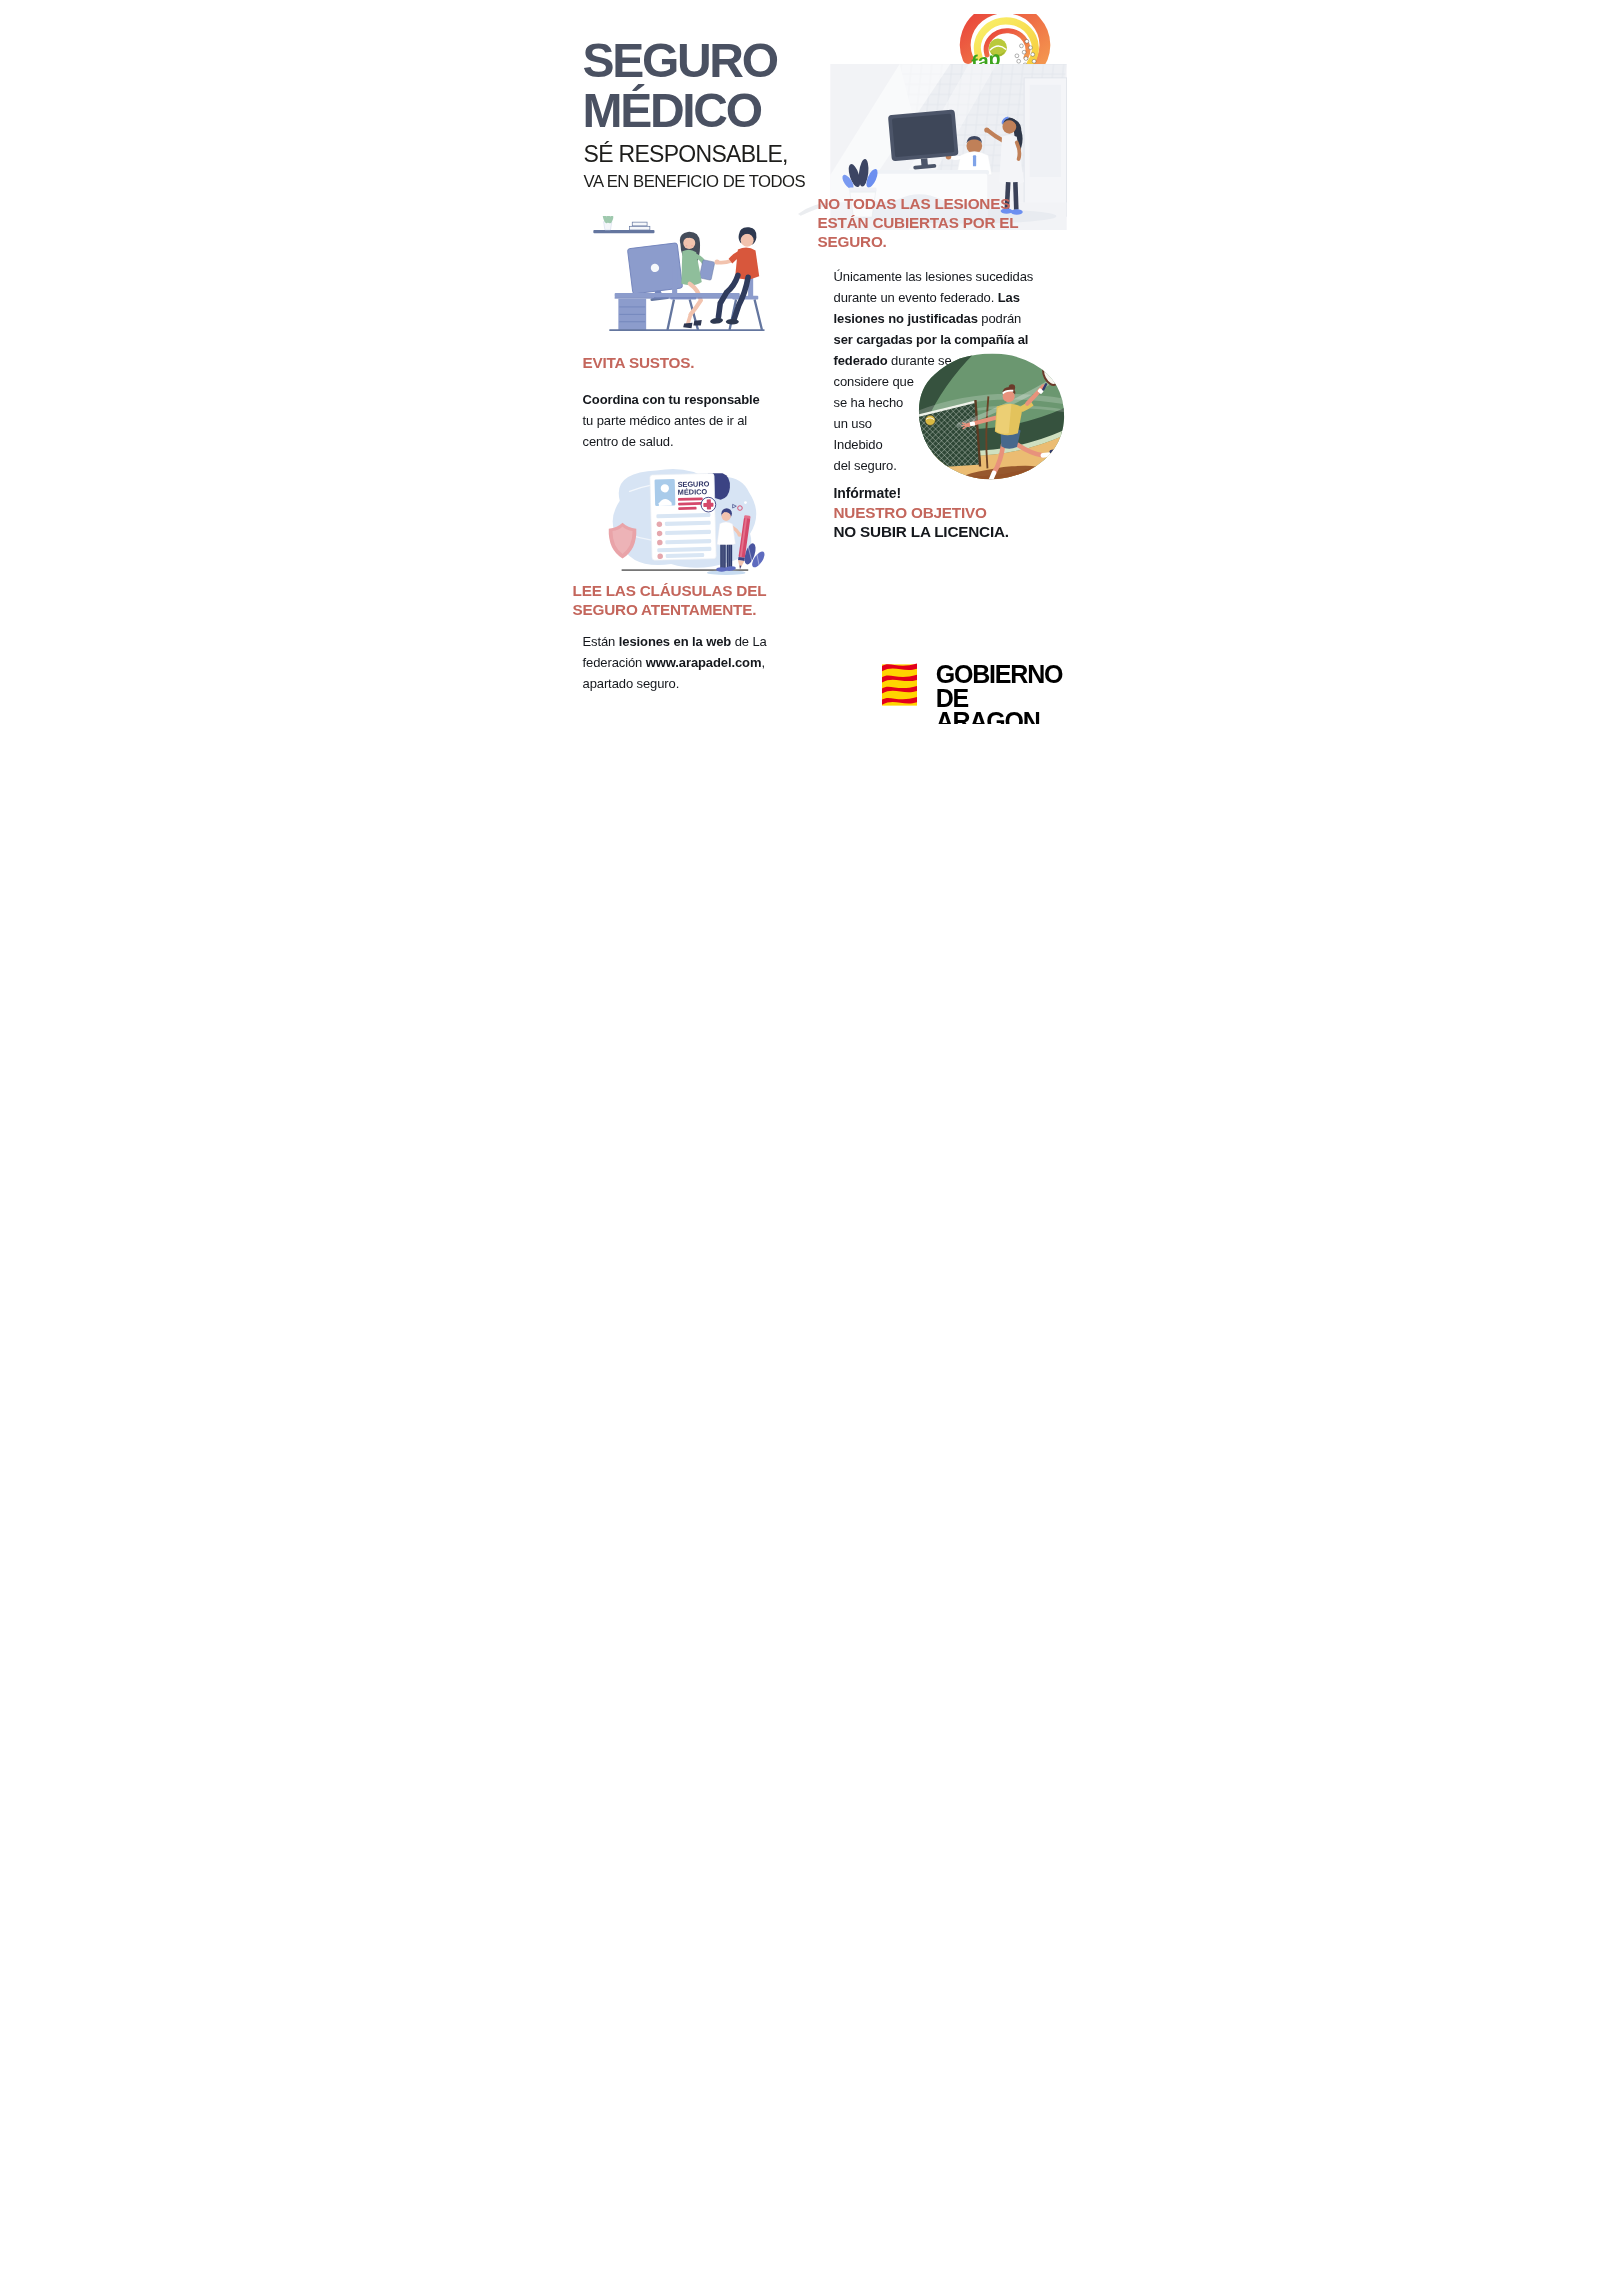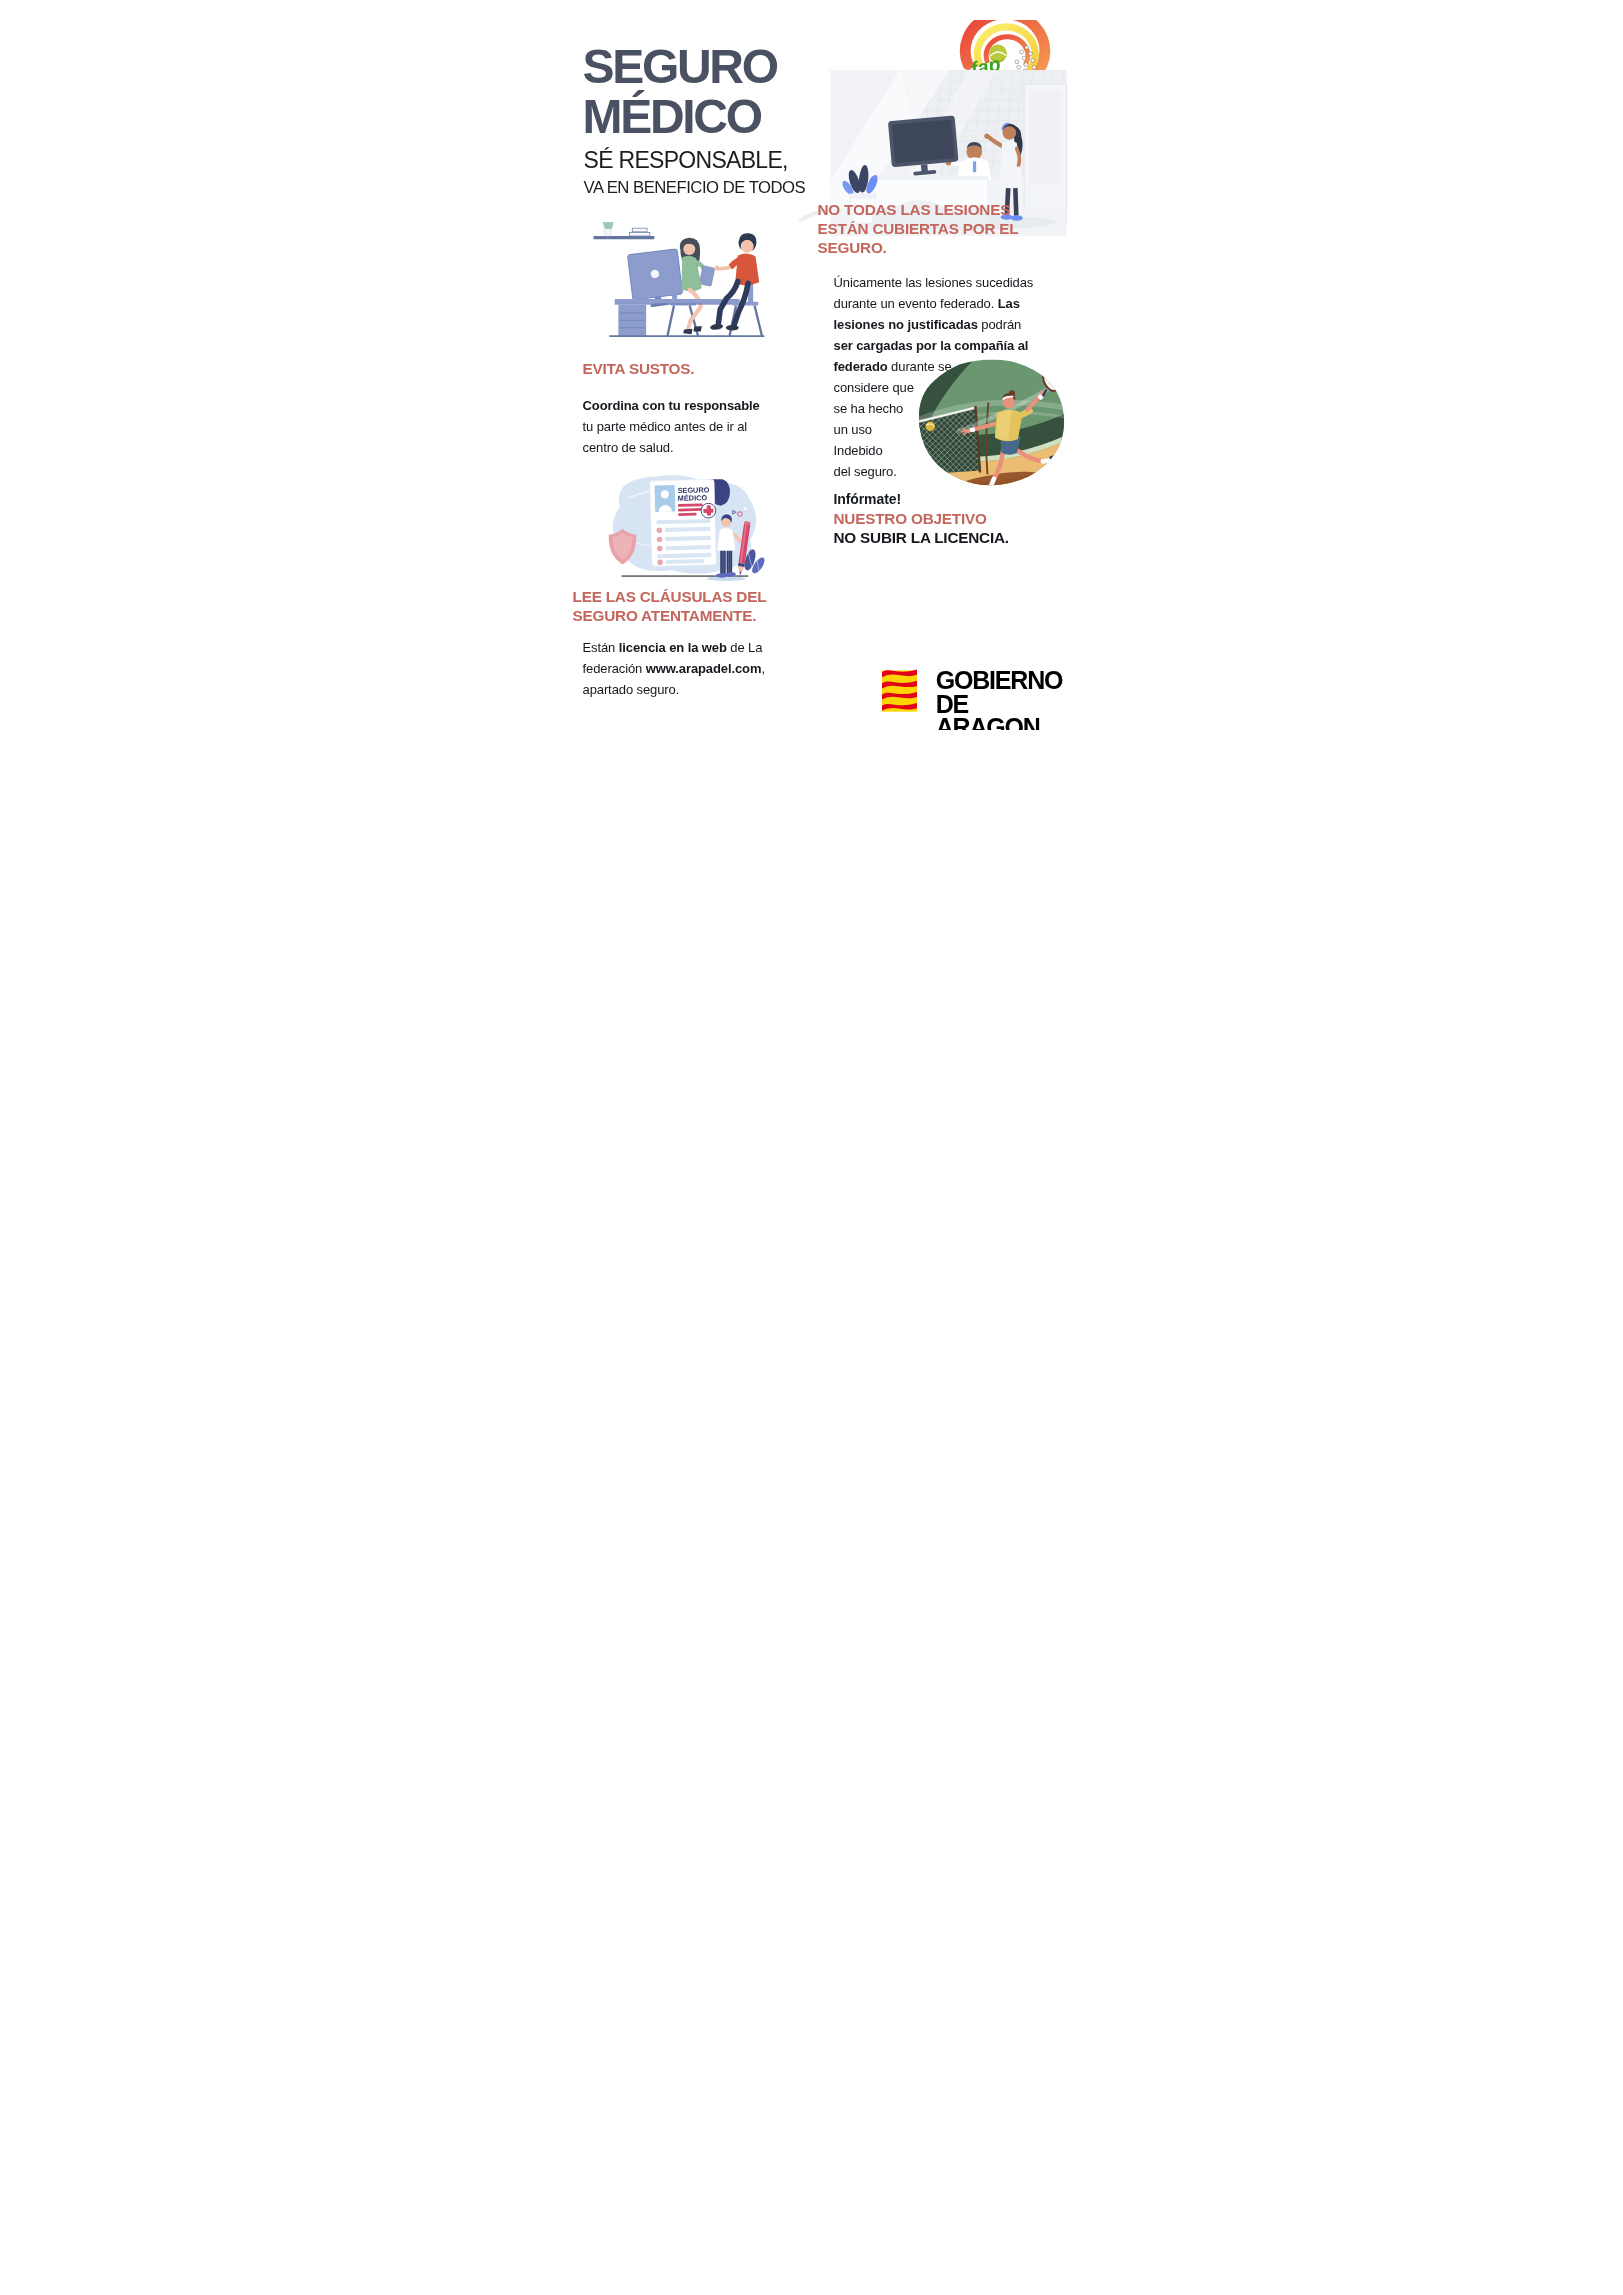--- a/index.html
+++ b/index.html
@@ -1,19 +1,19 @@
 <!DOCTYPE html>
 <html style="font-size:7.4px"><head>
 <meta charset="utf-8">
 <style>
   * { margin:0; padding:0; box-sizing:border-box; }
   html,body { background:#ffffff; }
   body { font-family:"Liberation Sans", sans-serif; }
   .page {
-    position:relative; width:510px; height:722px; margin:8px auto;
+    position:relative; width:510px; height:722px; margin:2px auto;
     background:#ffffff; overflow:hidden;
   }
   .abs { position:absolute; }
 
   
   .title {
     left:26px; top:34px; width:241px;
     font-size:48px; line-height:50px; font-weight:700;
     letter-spacing:-2.3px; color:#4A5162;
   }
@@ -370,21 +370,21 @@
       <rect x="322" y="112" width="14" height="8" rx="3" fill="#E4708C"></rect>
       <rect x="322" y="118" width="14" height="86" rx="2" fill="#D5486B"></rect>
       <rect x="325" y="118" width="4" height="86" fill="#E4708C"></rect>
       <rect x="322" y="204" width="14" height="7" fill="#3B4383"></rect>
       <path d="M322,211 L336,211 L329,230 Z" fill="#F2C3AE"></path>
       <path d="M327,222 L331,222 L329,230 Z" fill="#3B4383"></path>
     </g>
   </svg>
 
   <div class="abs h-accent" id="lee-heading"><span>LEE LAS CLÁUSULAS DEL</span><br><span>SEGURO ATENTAMENTE.</span></div>
-  <div class="abs body-txt" id="lee-body"><span>Están </span><span class="b">licencia en la web</span><span> de La</span><br><span>federación  </span><span class="b">www.arapadel.com</span><span>,</span><br><span>apartado seguro.</span></div>
+  <div class="abs body-txt" id="lee-body"><span>Están </span><span class="b">lesiones en la web</span><span> de La</span><br><span>federación  </span><span class="b">www.arapadel.com</span><span>,</span><br><span>apartado seguro.</span></div>
 
   <div class="abs" id="gobierno-logo">
     <svg width="38" height="44" viewBox="0 0 82 96">
       <rect x="0" y="0" width="82" height="96" fill="#FFD500"></rect>
       <path d="M0,4 C18,-8 36,12 82,-2 L82,10 C50,20 28,0 0,16 Z" fill="#E3001B"></path>
       <path d="M0,30 C18,18 36,38 82,24 L82,36 C50,46 28,26 0,42 Z" fill="#E3001B"></path>
       <path d="M0,56 C18,44 36,64 82,50 L82,62 C50,72 28,52 0,68 Z" fill="#E3001B"></path>
       <path d="M0,82 C18,70 36,90 82,76 L82,88 C50,98 28,78 0,94 Z" fill="#E3001B"></path>
     </svg>
     <div id="gobierno-text">

